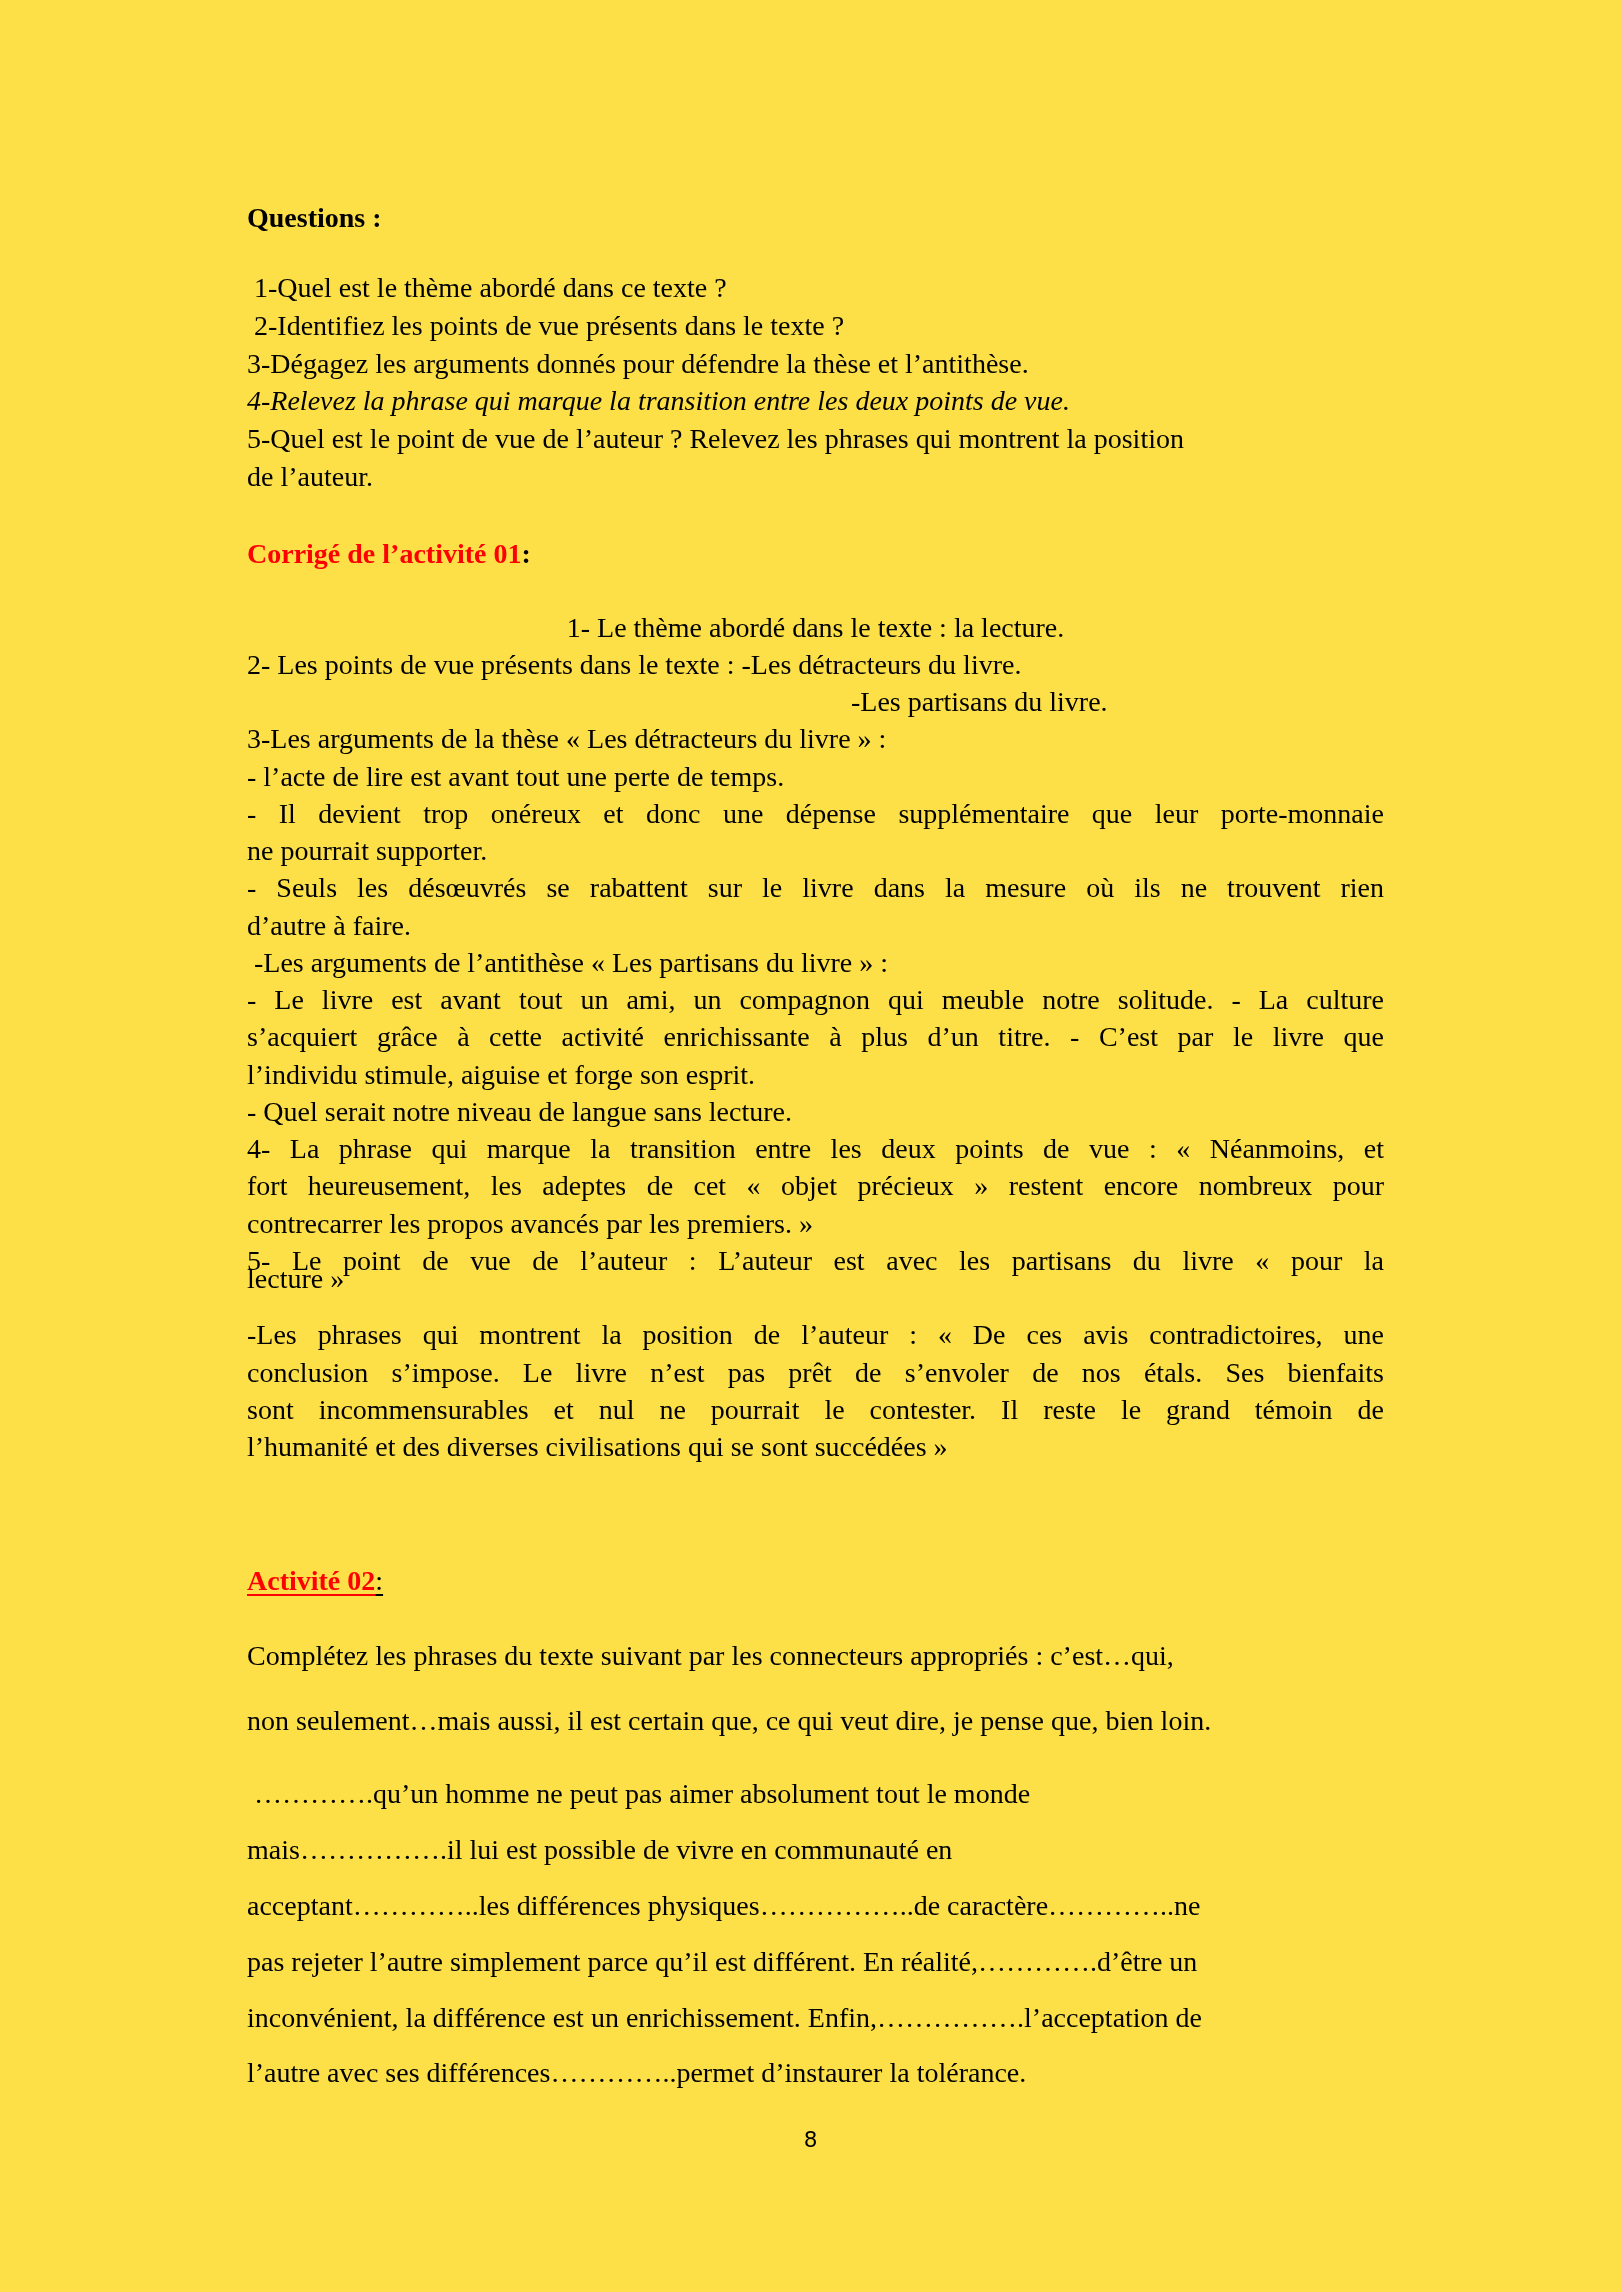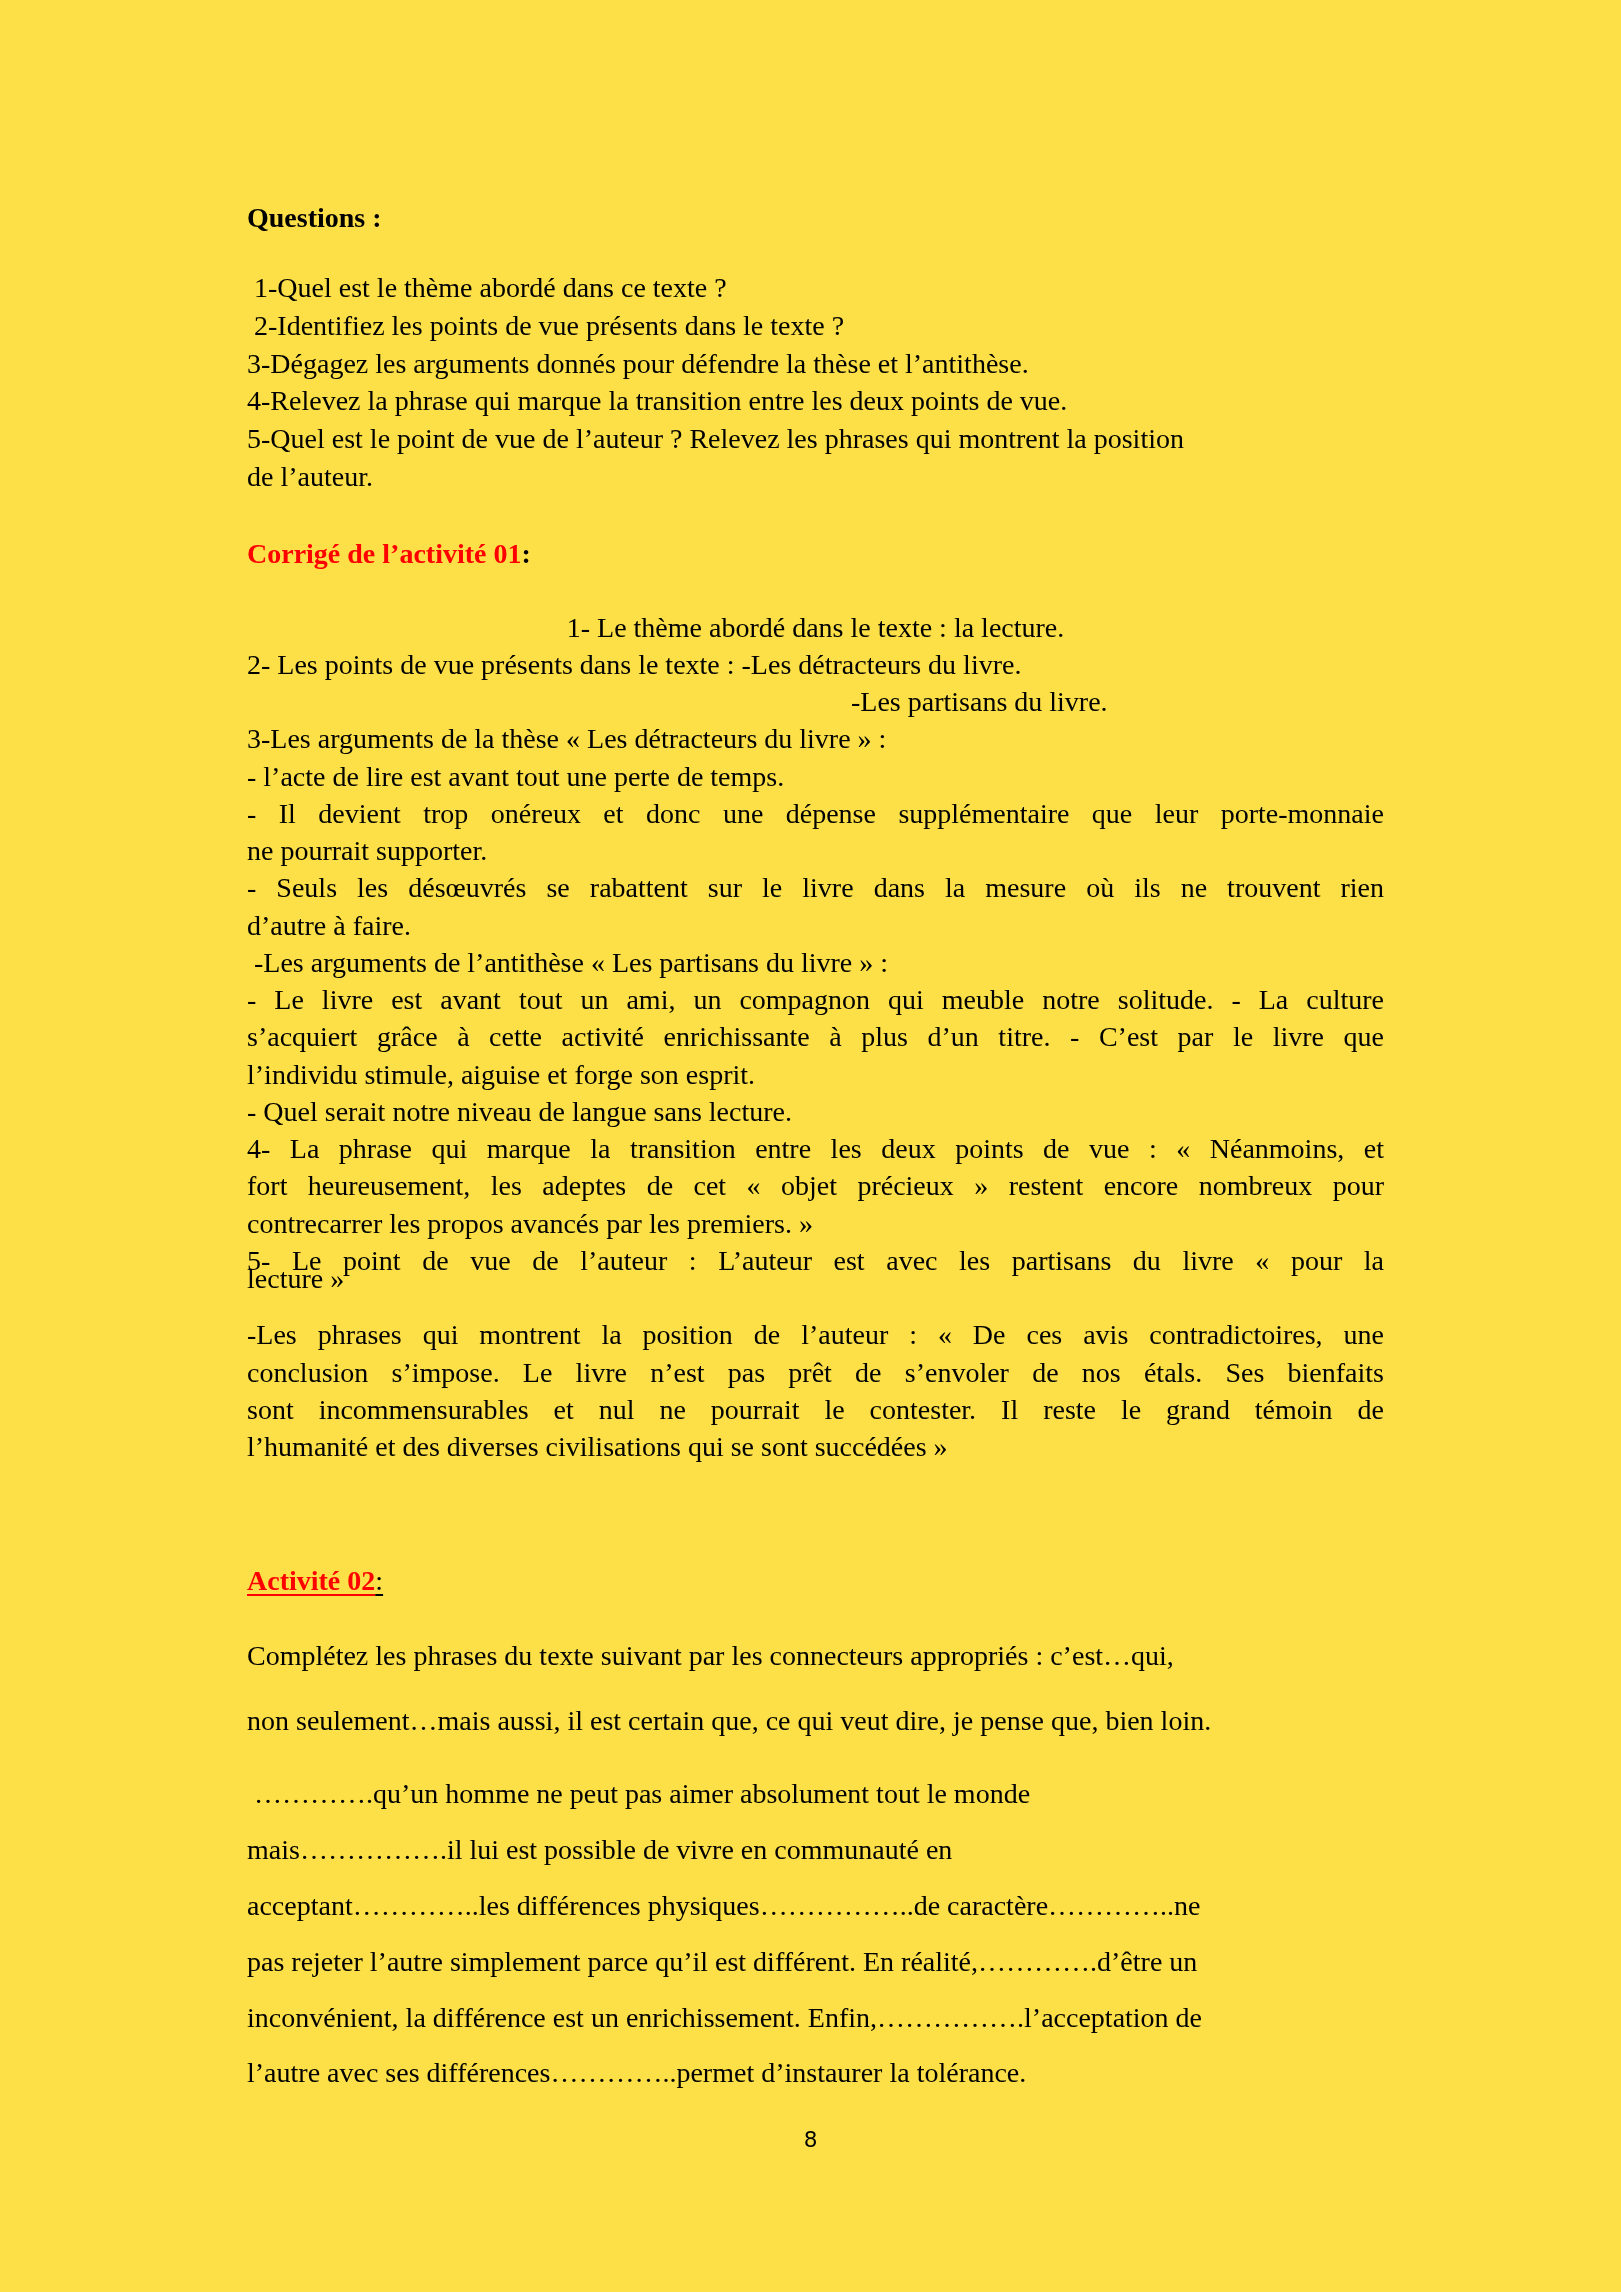--- a/index.html
+++ b/index.html
@@ -25,21 +25,21 @@
 </style>
 </head>
 <body>
 
 <div class="page">
 
   <div class="line bold" style="top:199px;">Questions :</div>
   <div class="line" style="top:269px; white-space:pre;"> 1-Quel est le thème abordé dans ce texte ?</div>
   <div class="line" style="top:307px; white-space:pre;"> 2-Identifiez les points de vue présents dans le texte ?</div>
   <div class="line" style="top:345px;">3-Dégagez les arguments donnés pour défendre la thèse et l’antithèse.</div>
-  <div class="line" style="top:382px;">4-Relevez la phrase qui marque la transition entre les deux points de vue.</div>
+  <div class="line" style="top:382px;font-style:italic;">4-Relevez la phrase qui marque la transition entre les deux points de vue.</div>
   <div class="line" style="top:420px;">5-Quel est le point de vue de l’auteur ? Relevez les phrases qui montrent la position</div>
   <div class="line" style="top:458px;">de l’auteur.</div>
 
   <div class="line bold" style="top:535px;">
     <span class="red">Corrigé de l’activité 01</span><span>:</span>
   </div>
 
   <div class="line" style="top:609px;text-align:center;">1- Le thème abordé dans le texte : la lecture.</div>
   <div class="line" style="top:646px;">2- Les points de vue présents dans le texte : -Les détracteurs du livre.</div>
   <div class="line" style="top:683px; left:851px; width:auto;">-Les partisans du livre.</div>

